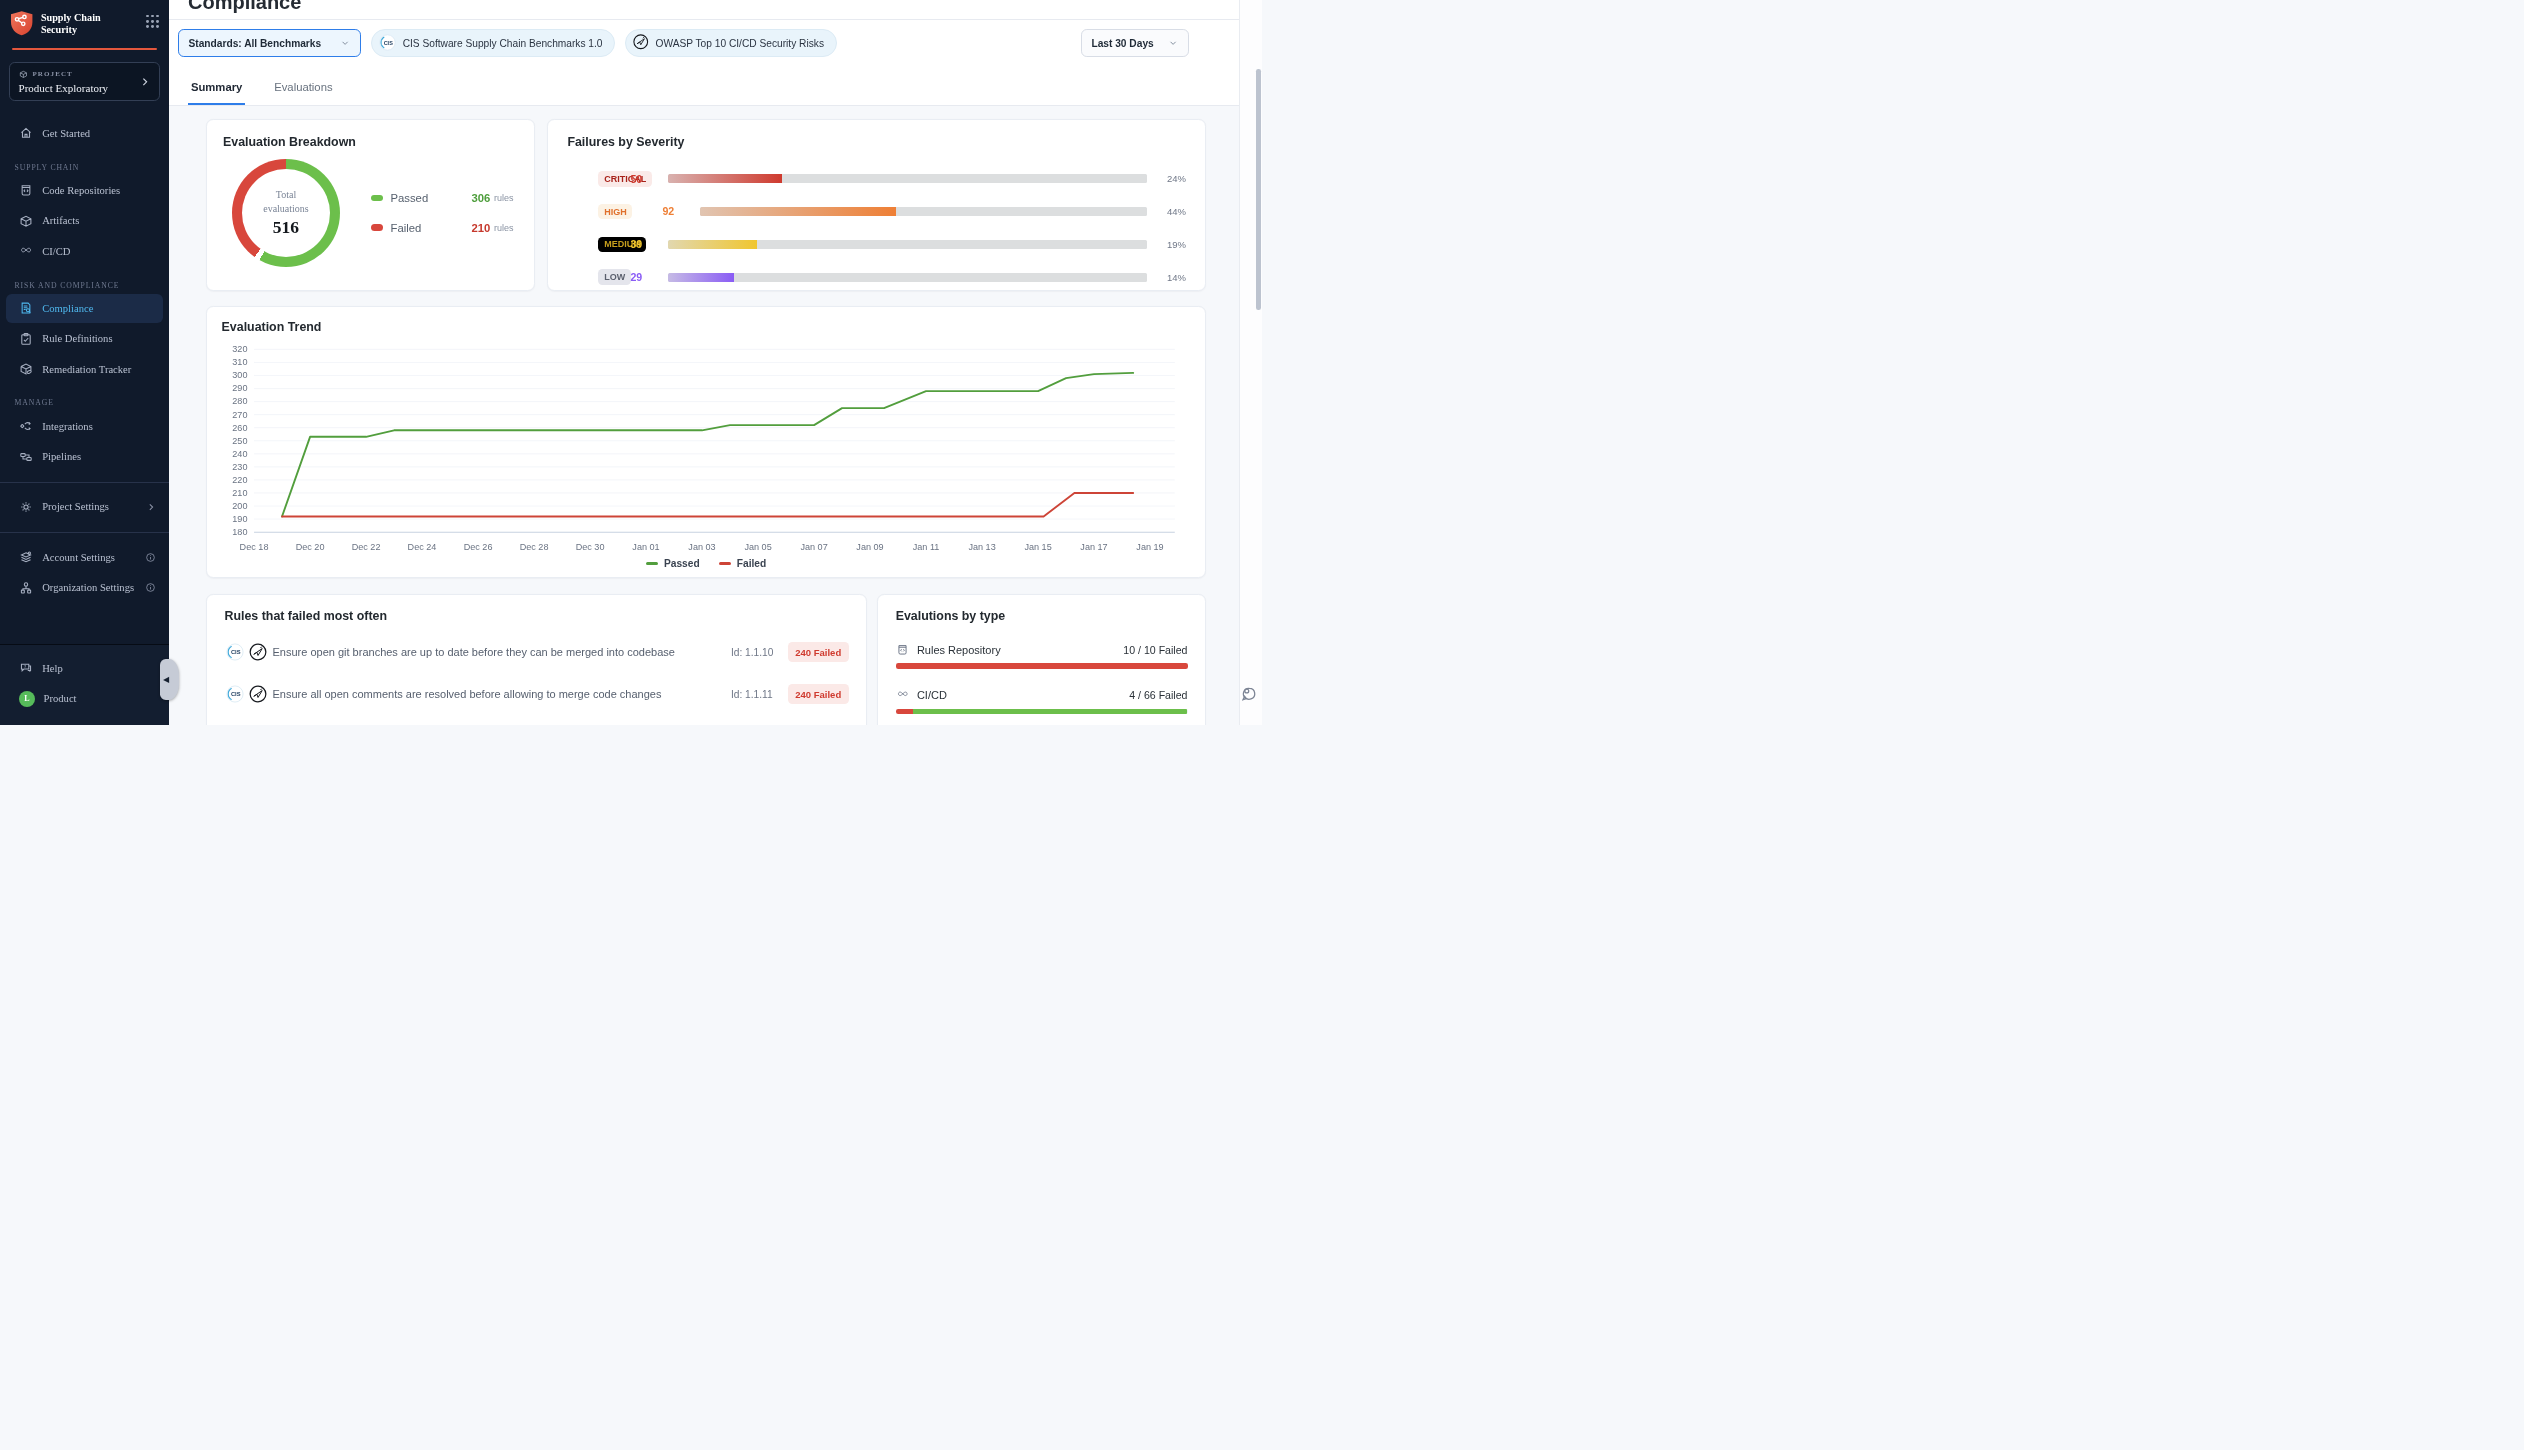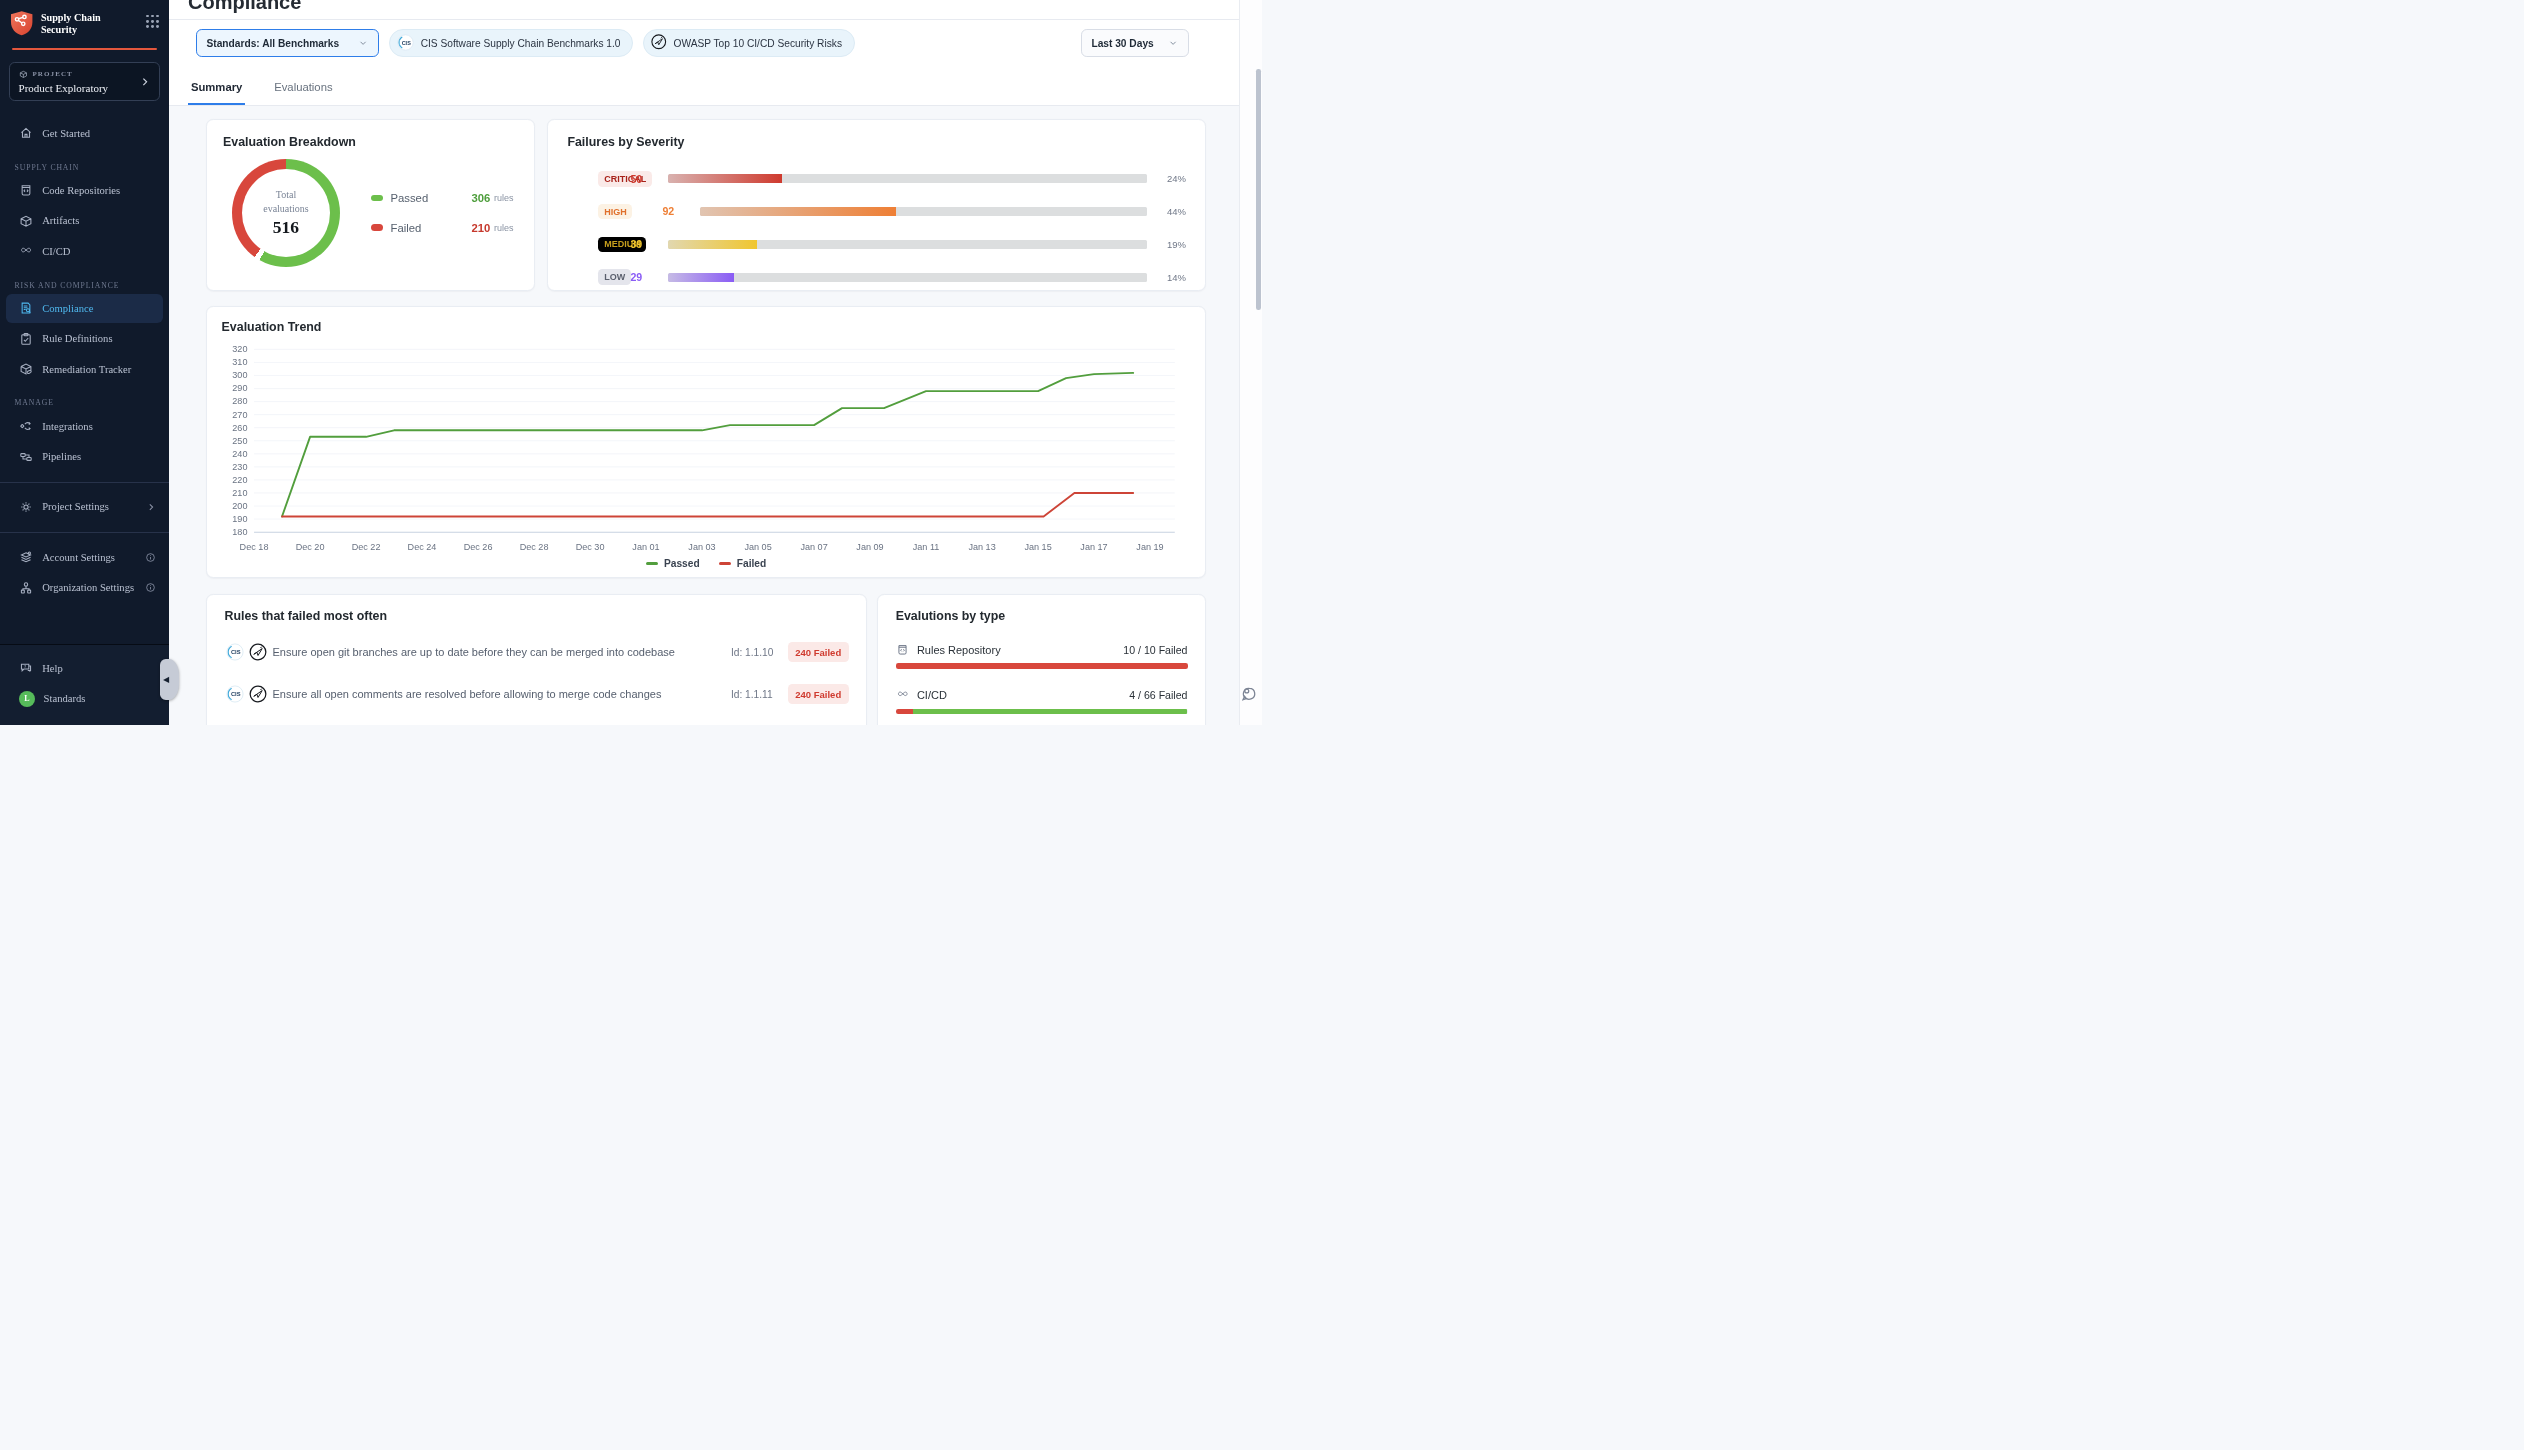--- a/index.html
+++ b/index.html
@@ -38,21 +38,21 @@
                      background:#c6cbd6; border-radius:5.8px 10.2px 10.2px 5.8px /  5.8px 16px 16px 5.8px;
                      display:flex; align-items:center; justify-content:flex-start; cursor:pointer;
                      box-shadow:0 0.7px 2.9px rgba(0,0,0,.35); }
   .collapse-handle span { color:#16202f; font-size:8px; margin-left:2.9px;}
 
   
   .main { flex:1; display:flex; flex-direction:column; background:#f6f8fb; min-width:0;}
   .title-band { background:#fff; height:19px; overflow:hidden; padding-left:19px; }
   .title-band h1 { font-size:20px; font-weight:bold; color:#252b33; margin-top:-8.8px; }
   .hdr-divider { height:0.7px; background:#e7eaf0; }
-  .filter-row { background:#fff; height:47px; display:flex; align-items:center; padding:0 73px 0 27px; gap:10.2px;}
+  .filter-row { background:#fff; height:47px; display:flex; align-items:center; padding:0 73px 0 9px; gap:10.2px;}
   .std-select { display:flex; align-items:center; gap:19px; height:28px; padding:0 9.5px;
                 background:#edf6fe; border:1.1px solid #2e7de9; border-radius:5.8px; cursor:pointer;}
   .std-select .lbl { font-size:10.2px; font-weight:bold; color:#1e2936; }
   .chip { display:flex; align-items:center; gap:5.8px; height:28px; padding:0 11.7px 0 5.8px;
           background:#e9f4fb; border:0.7px solid #dcebf5; border-radius:14px; cursor:pointer;}
   .chip .lbl { font-size:10.2px; color:#2b3442; }
   .date-select { margin-left:auto; display:flex; align-items:center; gap:14.6px; height:28px; padding:0 9.5px;
                  background:#fafbfd; border:0.7px solid #d8dde6; border-radius:5.8px; cursor:pointer;}
   .date-select .lbl { font-size:10.2px; font-weight:bold; color:#1e2936;}
   .tabs-row { background:#fff; height:38px; display:flex; align-items:flex-end; padding-left:19px; gap:26px;}
@@ -336,21 +336,21 @@
           <svg width="14" height="14" viewBox="0 0 20 20" stroke="currentColor" fill="none" stroke-width="1.5" style="font-size:14.5px">
             <path d="M3.5 4.5 H14 V11.5 H7 L4.5 14 V11.5 H3.5 Z"></path>
             <path d="M14 7 H16.5 V13.5 H15.5 M12.5 13.5 H15.5 V15.5"></path>
             <text x="8.7" y="9.8" font-size="6.5" font-weight="bold" fill="currentColor" stroke="none" text-anchor="middle">?</text>
             </svg>
         </span>
         <span>Help</span>
       </div>
       <div class="nav-item">
         <span class="avatar">L</span>
-        <span>Standards</span>
+        <span>Product</span>
       </div>
     </div>
   </nav>
 
   <div class="collapse-handle">
       <span>◀</span>
     </div>
 
   <main class="main">
     <div class="title-band">

